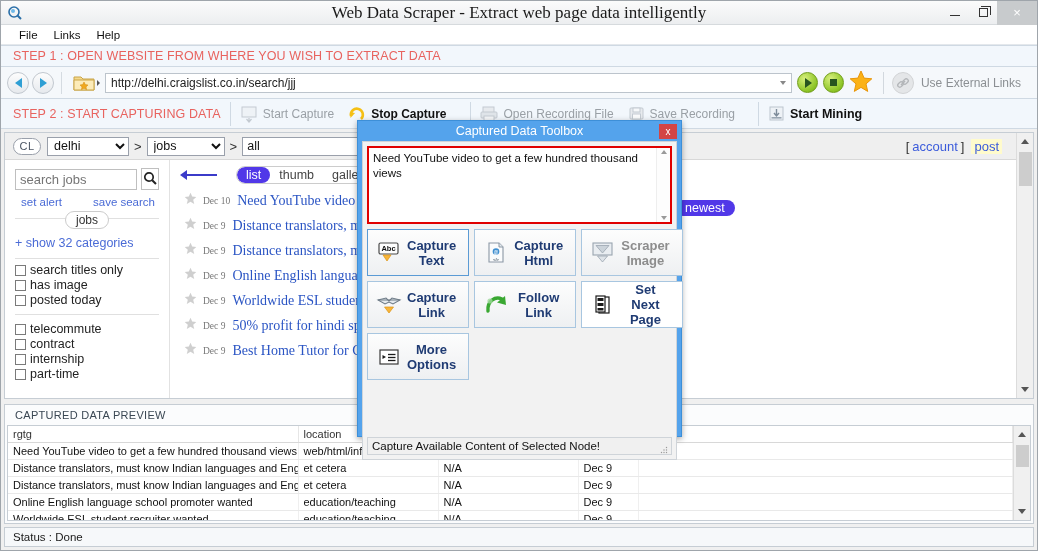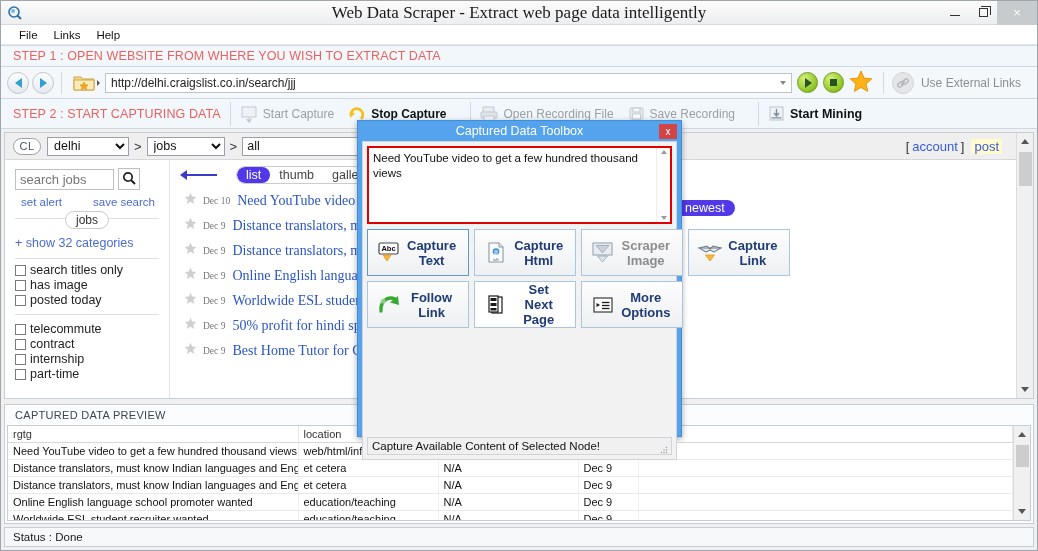--- a/index.html
+++ b/index.html
@@ -253,21 +253,21 @@
   
   #cl-body { display:flex; position:absolute; top:27px; left:0; right:0; bottom:0; }
   #cl-sidebar {
     width: 165px;
     border-right: 1px solid #e2e2e2;
     padding: 8px 10px 0 10px;
     font-size: 12.5px;
   }
   .search-row { display:flex; align-items:center; }
   #cl-search-input {
-    width: 99px; height:21px;
+    width: 122px; height:21px;
     border: 1px solid #bfbfbf;
     font-size:13px; color:#8b5cf6;
     padding: 0 4px;
     font-family:"Liberation Sans",sans-serif;
   }
   .search-btn {
     width:22px;height:22px;border:1px solid #bfbfbf;background:#fff;
     margin-left:4px;display:flex;align-items:center;justify-content:center;
   }
   .side-links {
@@ -448,21 +448,21 @@
     display:flex; flex-direction:column; justify-content:space-between;
     align-items:center; padding: 2px 0;
     flex:0 0 auto;
   }
   .ta-chev-up{width:0;height:0;border-bottom:4px solid #9a9a9a;border-left:3.5px solid transparent;border-right:3.5px solid transparent;}
   .ta-chev-dn{width:0;height:0;border-top:4px solid #9a9a9a;border-left:3.5px solid transparent;border-right:3.5px solid transparent;}
 
   #tb-grid {
     flex:1;
     display:grid;
-    grid-template-columns: 1fr 1fr 1fr 1fr;
+    grid-template-columns: 1fr 1fr 1fr;
     grid-template-rows: repeat(4, 1fr);
     gap: 5px;
   }
   .tb-btn {
     background: linear-gradient(#fdfdfd, #eef0f2);
     border: 1px solid #a8c6e0;
     display:flex; align-items:center;
     padding-left: 7px;
     font-size: 13px;
     color:#1f3b73;

